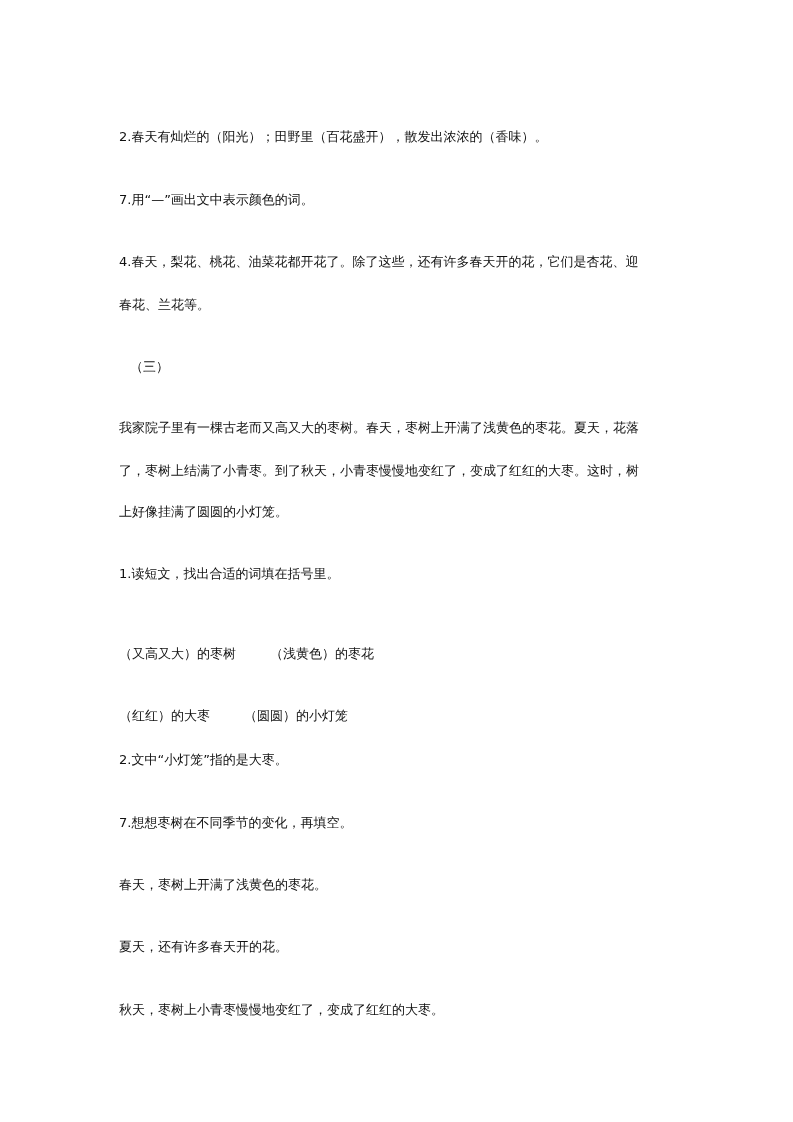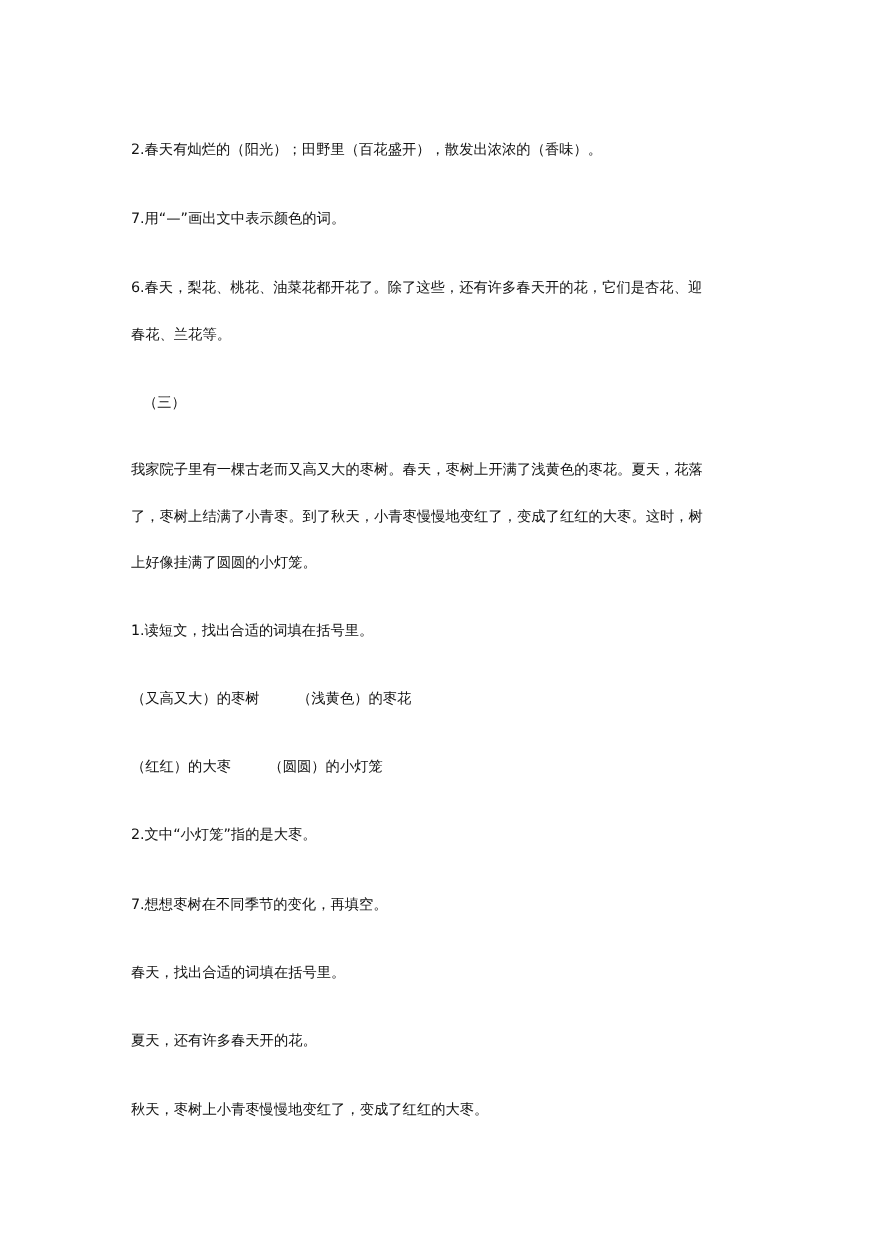--- a/index.html
+++ b/index.html
@@ -1,43 +1,43 @@
 <!DOCTYPE html>
 <html><head>
 <meta charset="utf-8">
 <style>
   html, body { margin: 0; padding: 0; background: #ffffff; }
   body { width: 793px; height: 1122px; position: relative; overflow: hidden;
          font-family: "DejaVu Sans", "Liberation Sans", sans-serif; color: #111; }
   .line { position: absolute; left: 119px; font-size: 13px; line-height: 18px; white-space: nowrap; }
   .indent { left: 130px; }
-  .pair { left: 119px; }
+  .pair { left: 119px; margin-top: 18px; }
   .pair span.gap { display: inline-block; width: 34px; }
 </style>
 </head>
 <body>
 
 <div>
   <div class="line" style="top:128px">2.春天有灿烂的（阳光）；田野里（百花盛开），散发出浓浓的（香味）。</div>
   <div class="line" style="top:191px">7.用“—”画出文中表示颜色的词。</div>
-  <div class="line" style="top:253px">6.春天，梨花、桃花、油菜花都开花了。除了这些，还有许多春天开的花，它们是杏花、迎</div>
+  <div class="line" style="top:253px">4.春天，梨花、桃花、油菜花都开花了。除了这些，还有许多春天开的花，它们是杏花、迎</div>
   <div class="line" style="top:296px">春花、兰花等。</div>
 
   <div class="line indent" style="top:358px">（三）</div>
 
   <div class="line" style="top:419px">我家院子里有一棵古老而又高又大的枣树。春天，枣树上开满了浅黄色的枣花。夏天，花落</div>
   <div class="line" style="top:462px">了，枣树上结满了小青枣。到了秋天，小青枣慢慢地变红了，变成了红红的大枣。这时，树</div>
   <div class="line" style="top:503px">上好像挂满了圆圆的小灯笼。</div>
 
   <div class="line" style="top:565px">1.读短文，找出合适的词填在括号里。</div>
   <div class="line pair" style="top:627px">
     <span>（又高又大）的枣树</span><span class="gap"></span><span>（浅黄色）的枣花</span>
   </div>
   <div class="line pair" style="top:689px">
     <span>（红红）的大枣</span><span class="gap"></span><span>（圆圆）的小灯笼</span>
   </div>
 
   <div class="line" style="top:751px">2.文中“小灯笼”指的是大枣。</div>
   <div class="line" style="top:814px">7.想想枣树在不同季节的变化，再填空。</div>
-  <div class="line" style="top:876px">春天，找出合适的词填在括号里。</div>
+  <div class="line" style="top:876px">春天，枣树上开满了浅黄色的枣花。</div>
   <div class="line" style="top:938px">夏天，还有许多春天开的花。</div>
   <div class="line" style="top:1001px">秋天，枣树上小青枣慢慢地变红了，变成了红红的大枣。</div>
 </div>
 
 </body></html>

